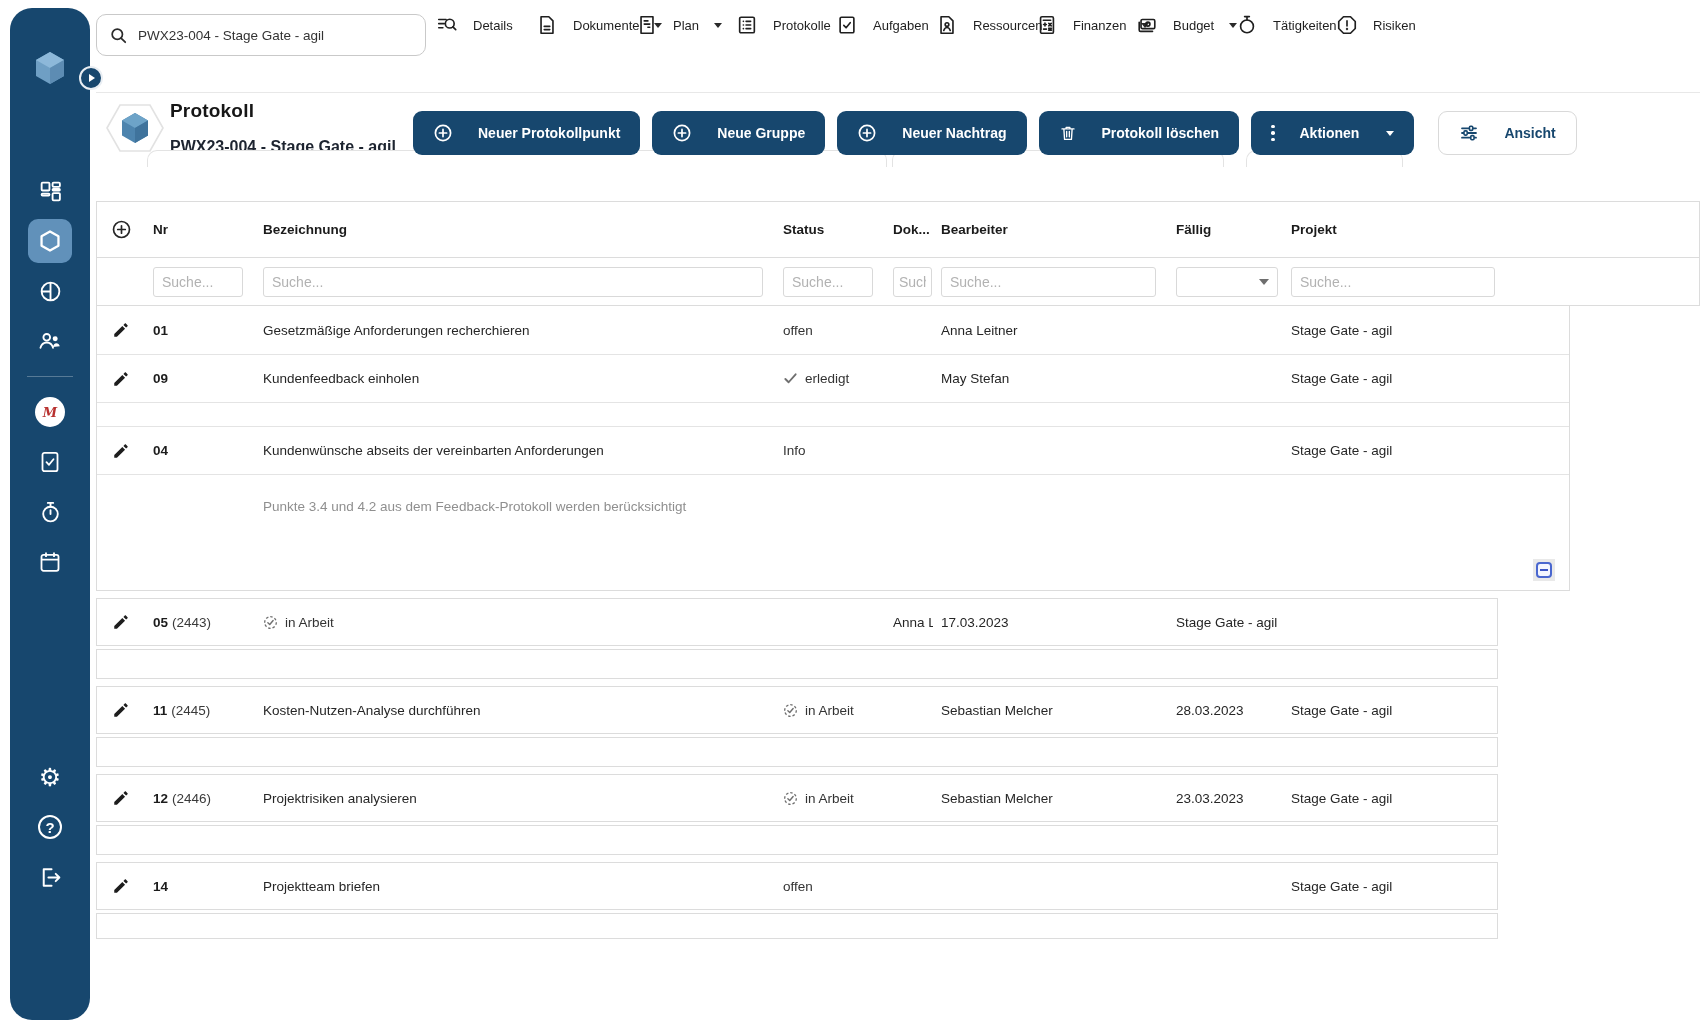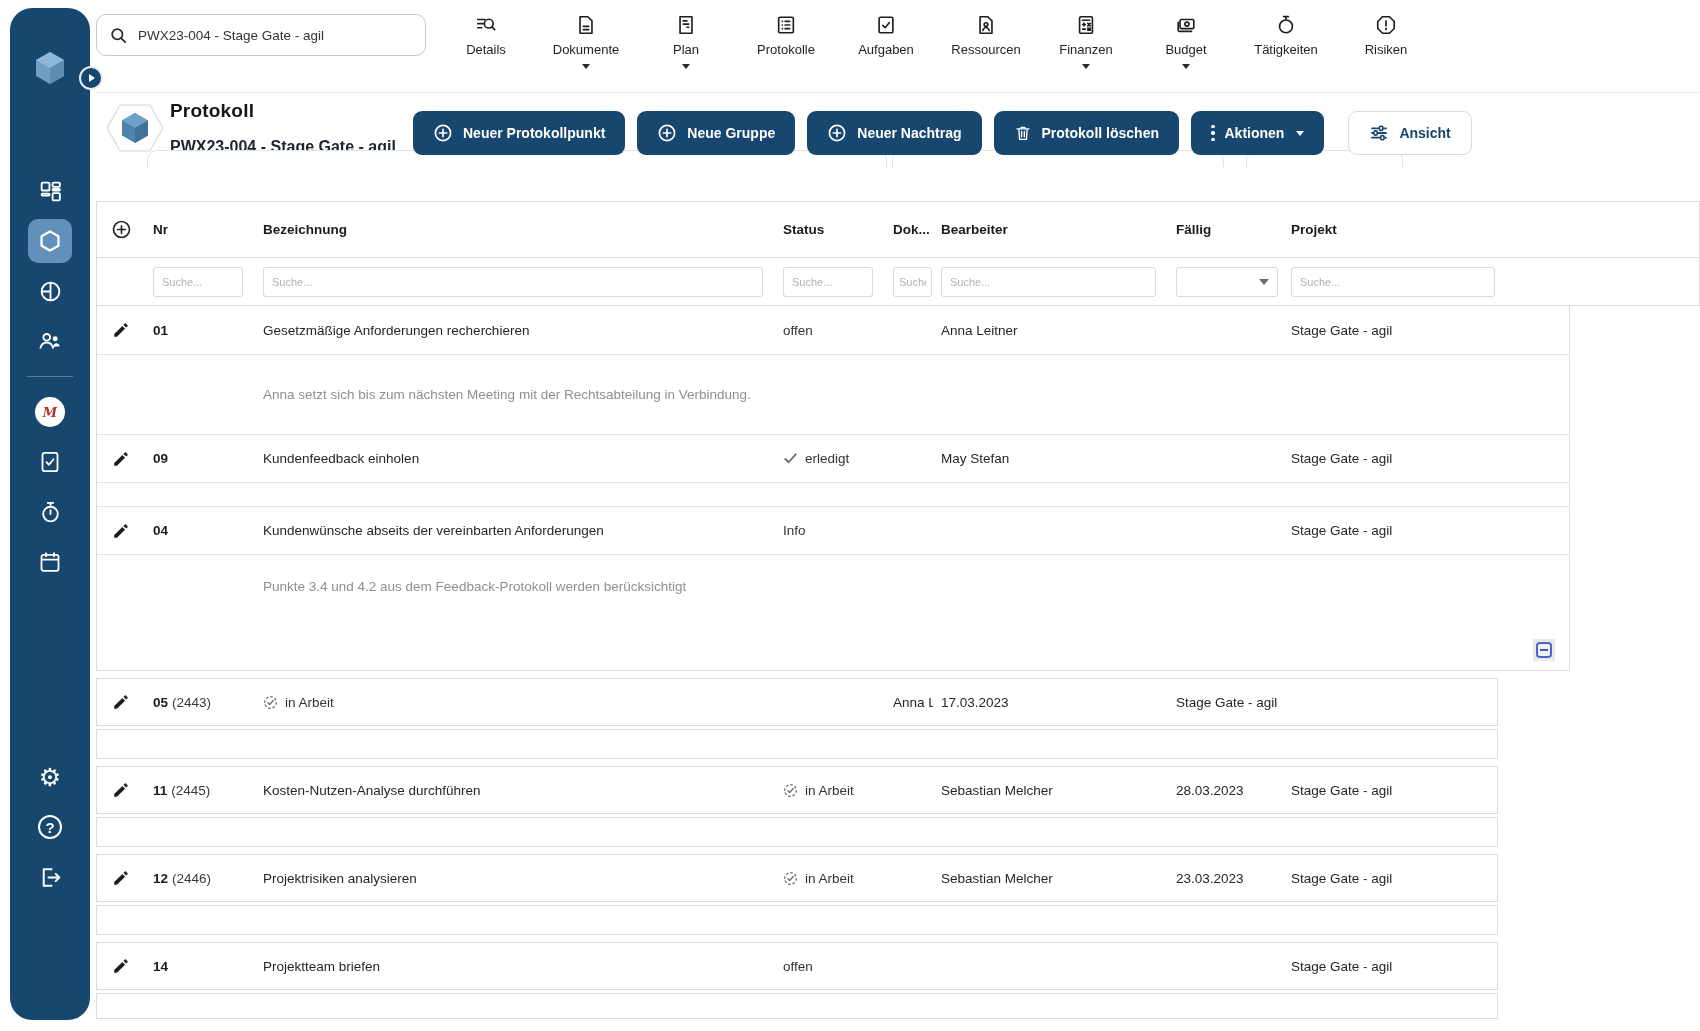--- a/index.html
+++ b/index.html
@@ -17,47 +17,47 @@
   .side-div { width:46px; height:1px; background:rgba(255,255,255,.28); margin:10px auto; }
   .avatar { width:30px; height:30px; border-radius:50%; background:#fff; display:flex; align-items:center; justify-content:center; color:#b8312f; font-family:"DejaVu Serif", serif; font-style:italic; font-weight:bold; font-size:13px; }
   .side-bottom { position:absolute; bottom:118px; left:0; right:0; display:flex; flex-direction:column; align-items:center; }
   .gear-glyph { font-family:"DejaVu Sans", sans-serif; font-size:25px; line-height:1; color:#fff; }
   .help-circ { width:24px; height:24px; border-radius:50%; border:2px solid #fff; color:#fff; font-size:15px; font-weight:bold; display:flex; align-items:center; justify-content:center; }
 
   
   .topsearch { position:absolute; left:96px; top:14px; width:330px; height:42px; border:1px solid #c9c9c9; border-radius:10px; display:flex; align-items:center; padding:0 12px; gap:10px; background:#fff; }
   .topsearch input { border:none; outline:none; font-size:13.5px; color:#333; width:100%; font-family:inherit; }
   .topnav { position:absolute; left:436px; top:10px; display:flex; }
-  .nav-item { width:100px; display:flex; flex-direction:column; align-items:center; gap:6px; cursor:pointer; padding-top:4px;text-align:right; }
+  .nav-item { width:100px; display:flex; flex-direction:row; align-items:center; gap:15px; cursor:pointer; padding-top:4px;text-align:right; }
   .nav-label { font-size:13px; color:#1f1f1f; }
   .nav-caret { width:0; height:0; border-left:4px solid transparent; border-right:4px solid transparent; border-top:5px solid #2a2a2a; margin-top:1px; }
   .nav-caret.hidden { visibility:hidden; }
   .top-divider { position:absolute; left:96px; top:92px; width:1604px; height:1px; background:#e8e8e8; }
 
   
   .hex-badge { position:absolute; left:103px; top:98px; }
   .page-title { position:absolute; left:170px; top:100px; font-size:19px; font-weight:bold; color:#161616; letter-spacing:.2px; }
   .page-subtitle { position:absolute; left:170px; top:138px; font-size:16px; font-weight:bold; color:#1d2430; }
   .btn-row { position:absolute; left:413px; top:111px; display:flex; gap:12px; z-index:3; }
-  .btn { height:44px; background:#17476e; color:#fff; border:none; border-radius:9px; font-weight:bold; font-size:14px; display:flex; align-items:center; gap:10px; padding:0 20px; cursor:pointer; font-family:inherit; white-space:nowrap; }
+  .btn { height:44px; background:#17476e; color:#fff; border:none; border-radius:9px; font-weight:bold; font-size:14px; display:flex; align-items:center; gap:25px; padding:0 20px; cursor:pointer; font-family:inherit; white-space:nowrap; }
   .btn.light { background:#fff; color:#17476e; border:1px solid #d9d9d9; margin-left:12px; }
   .kebab { display:inline-flex; flex-direction:column; gap:3px; }
   .kebab i { width:3.5px; height:3.5px; background:#fff; border-radius:50%; }
   .btn-caret { width:0; height:0; border-left:4px solid transparent; border-right:4px solid transparent; border-top:5px solid #fff; margin-left:2px; }
   .panel-stub { position:absolute; top:150px; height:17px; border:1px solid #e3e3e3; border-bottom:none; border-radius:10px 10px 0 0; background:#fff; z-index:1; }
 
   
   .table-wrap { position:absolute; left:96px; top:201px; width:1604px; font-size:13.5px; }
   .tgrid { display:grid; grid-template-columns:48px 110px 520px 110px 48px 235px 115px 1fr; align-items:center; }
   .thead { height:56px; border:1px solid #dcdcdc; border-bottom:none; background:#fff; }
   .thead .c { font-weight:bold; font-size:13.5px; color:#1b1b1b; }
   .tsearch { height:49px; border:1px solid #dcdcdc; background:#fff; }
   .c { padding-left:8px; overflow:hidden; white-space:nowrap; }
   .c-edit { display:flex; justify-content:center; padding-left:0; }
-  .sinp { height:30px; border:1px solid #d9d9d9; border-radius:3px; font-size:11px; color:#555; padding:0 8px; width:calc(100% - 12px); outline:none; font-family:inherit; background:#fff; }
+  .sinp { height:30px; border:1px solid #d9d9d9; border-radius:3px; font-size:14px; color:#555; padding:0 8px; width:calc(100% - 12px); outline:none; font-family:inherit; background:#fff; }
   .sinp::placeholder { color:#b2b2b2; }
   .sinp.narrow { width:39px; padding:0 5px; }
   .sel { height:30px; width:102px; border:1px solid #d9d9d9; border-radius:3px; background:#fff; display:flex; align-items:center; justify-content:flex-end; padding:0 8px; cursor:pointer; }
   .sel-caret { width:0; height:0; border-left:5px solid transparent; border-right:5px solid transparent; border-top:6px solid #6e6e6e; }
   .groupA { width:1474px; border:1px solid #dcdcdc; border-top:none; background:#fff; }
   .groupA > div + div { border-top:1px solid #e4e4e4; }
   .item-row { height:48px; background:#fff; }
   .gbox { width:1402px; border:1px solid #dcdcdc; background:#fff; }
   .gbox.item { margin-top:7px; }
   .gbox.notebox { margin-top:3px; height:30px; }
@@ -419,23 +419,20 @@
         <div class="c c-nr"><b>01</b><span class="rid"></span></div>
         <div class="c">Gesetzmäßige Anforderungen recherchieren</div>
         <div class="c c-status">
             <span>offen</span>
           </div>
         <div class="c"></div>
         <div class="c">Anna Leitner</div>
         <div class="c"></div>
         <div class="c">Stage Gate - agil</div>
       </div>
-      <div class="note-row h80">
-        <p style="margin:0;">Anna setzt sich bis zum nächsten Meeting mit der Rechtsabteilung in Verbindung.</p>
-      </div>
 
       <div class="item-row tgrid">
         <div class="c c-edit">
             <span class="icbtn">
           <svg width="18" height="18" viewBox="0 0 24 24" fill="#1d1d1d">
                 <path d="M3 17.4V21h3.6L17.4 10.2 13.8 6.6 3 17.4zM20.7 6.9c.4-.4.4-1 0-1.4l-2.2-2.2c-.4-.4-1-.4-1.4 0l-1.9 1.9 3.6 3.6 1.9-1.9z"></path>
               </svg>
         </span>
           </div>
         <div class="c c-nr"><b>09</b><span class="rid"></span></div>

